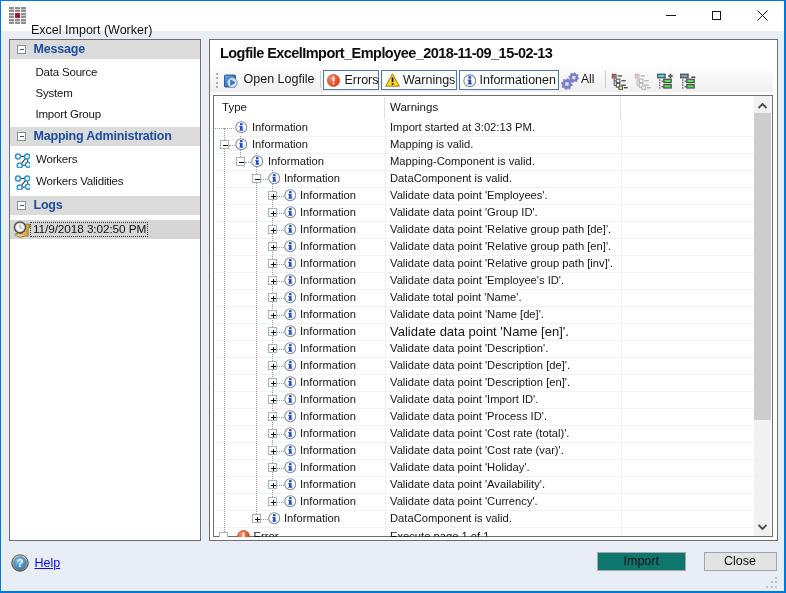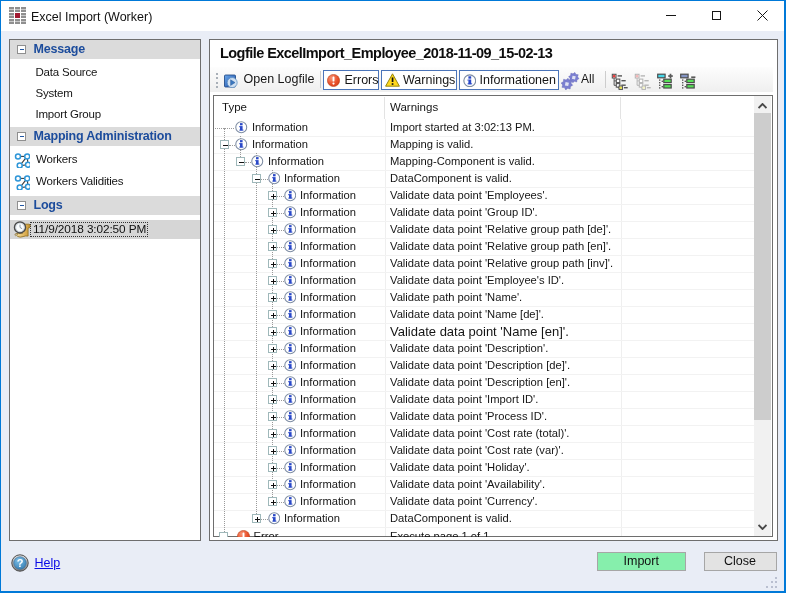--- a/index.html
+++ b/index.html
@@ -29,21 +29,21 @@
   </div>
 <div style="position:absolute;left:9px;top:19px;width:4.6px;height:4.6px;background:#8f8f8f">
     <div style="position:absolute;left:0;top:2px;width:4.6px;height:1.2px;background:#c9c9c9"></div>
   </div>
 <div style="position:absolute;left:15px;top:19px;width:4.6px;height:4.6px;background:#8f8f8f">
     <div style="position:absolute;left:0;top:2px;width:4.6px;height:1.2px;background:#c9c9c9"></div>
   </div>
 <div style="position:absolute;left:21px;top:19px;width:4.6px;height:4.6px;background:#8f8f8f">
     <div style="position:absolute;left:0;top:2px;width:4.6px;height:1.2px;background:#c9c9c9"></div>
   </div>
-<div class="t" style="left:31px;top:10px;font-size:12.5px;color:#111">Excel Import (Worker)</div>
+<div class="t" style="left:31px;top:23px;font-size:12.5px;color:#111">Excel Import (Worker)</div>
 <div style="position:absolute;left:665.5px;top:15px;width:10px;height:1px;background:#161616"></div>
 <div style="position:absolute;left:711.5px;top:10.5px;width:9.5px;height:9.5px;border:1px solid #161616"></div>
 <svg style="position:absolute;left:756.5px;top:10px" width="11" height="11" viewBox="0 0 11 11">
 <path d="M0.5 0.5 L10.5 10.5 M10.5 0.5 L0.5 10.5" stroke="#161616" stroke-width="1"></path>
   </svg>
 <div style="position:absolute;left:8.5px;top:39px;width:192px;height:502px;border:1px solid #6e6e6e;background:#fff"></div>
 <div style="position:absolute;left:9.5px;top:40px;width:190px;height:19px;background:#dbdbdb"></div>
 <div style="position:absolute;left:17px;top:45px;width:9px;height:9px;border:1px solid #8f8f8f;background:#fff">
     <div style="position:absolute;left:1.5px;top:3px;width:4px;height:1.4px;background:#2157a4"></div>
   </div>
@@ -413,21 +413,21 @@
     <div style="position:absolute;left:4px;top:2px;width:1px;height:5px;background:#111"></div>
   </div>
 <svg style="position:absolute;left:283.9px;top:291.2px" width="12.5" height="12.5" viewBox="0 0 13 13">
 <circle cx="6.5" cy="6.5" r="5.7" fill="#fff" stroke="#7d8ca3" stroke-width="1.1"></circle>
 <rect x="5.2" y="2.2" width="2.7" height="2.3" fill="#2a49c8"></rect>
 <rect x="5.2" y="5.3" width="2.7" height="4.6" fill="#2a49c8"></rect>
 <rect x="4.4" y="5.3" width="0.8" height="1.2" fill="#2a49c8"></rect>
 <rect x="4.4" y="9" width="4.4" height="0.9" fill="#2a49c8"></rect>
 </svg>
 <div class="t" style="left:300px;top:289.0px;height:17px;line-height:17px;font-size:11.2px">Information</div>
-<div class="t" style="left:390px;top:289.0px;height:17px;line-height:17px;font-size:11.2px">Validate path point 'Name'.</div>
+<div class="t" style="left:390px;top:289.0px;height:17px;line-height:17px;font-size:11.2px">Validate total point 'Name'.</div>
 <div style="position:absolute;left:277.4px;top:314.5px;width:6.5px;height:1px;border-top:1px dotted #9a9a9a"></div>
 <div style="position:absolute;left:268.4px;top:310.0px;width:9px;height:9px;border:1px solid #9fb8ba;background:#fff;box-sizing:border-box">
     <div style="position:absolute;left:2px;top:4px;width:5px;height:1px;background:#111"></div>
     <div style="position:absolute;left:4px;top:2px;width:1px;height:5px;background:#111"></div>
   </div>
 <svg style="position:absolute;left:283.9px;top:308.2px" width="12.5" height="12.5" viewBox="0 0 13 13">
 <circle cx="6.5" cy="6.5" r="5.7" fill="#fff" stroke="#7d8ca3" stroke-width="1.1"></circle>
 <rect x="5.2" y="2.2" width="2.7" height="2.3" fill="#2a49c8"></rect>
 <rect x="5.2" y="5.3" width="2.7" height="4.6" fill="#2a49c8"></rect>
 <rect x="4.4" y="5.3" width="0.8" height="1.2" fill="#2a49c8"></rect>
@@ -637,19 +637,19 @@
 <linearGradient id="hr" x1="0" y1="0" x2="0" y2="1">
         <stop offset="0" stop-color="#e8e8e8"></stop>
         <stop offset="1" stop-color="#7a7a7a"></stop>
       </linearGradient>
     </defs>
 <circle cx="9" cy="9" r="8.2" fill="url(#hr)" stroke="#4a4a4a" stroke-width="1"></circle>
 <circle cx="9" cy="9" r="6.3" fill="url(#hg)" stroke="#3a6a96" stroke-width="0.6"></circle>
 <text x="9" y="12.8" font-family="Liberation Sans, sans-serif" font-size="11" font-weight="bold" fill="#fff" text-anchor="middle">?</text>
 </svg>
 <div class="t" style="left:34.5px;top:555px;height:17px;line-height:17px;font-size:12.5px;color:#0a0ae6;text-decoration:underline">Help</div>
-<div style="position:absolute;left:596.5px;top:552px;width:89.5px;height:19px;background:#86efac;border:1px solid #a6a6a6;text-align:center;line-height:17px;font-size:12.5px;color:#111">Import</div>
+<div style="position:absolute;left:596.5px;top:552px;width:89.5px;height:19px;background:#0f766e;border:1px solid #a6a6a6;text-align:center;line-height:17px;font-size:12.5px;color:#111">Import</div>
 <div style="position:absolute;left:703.5px;top:551.5px;width:73px;height:19.5px;background:#e3e3e3;border:1px solid #a6a6a6;text-align:center;line-height:17.5px;font-size:12.5px;color:#111">Close</div>
 <div style="position:absolute;left:775px;top:585.5px;width:2px;height:2px;background:#b9bfd0"></div>
 <div style="position:absolute;left:770.5px;top:585.5px;width:2px;height:2px;background:#b9bfd0"></div>
 <div style="position:absolute;left:766px;top:585.5px;width:2px;height:2px;background:#b9bfd0"></div>
 <div style="position:absolute;left:775px;top:581px;width:2px;height:2px;background:#b9bfd0"></div>
 <div style="position:absolute;left:770.5px;top:581px;width:2px;height:2px;background:#b9bfd0"></div>
 <div style="position:absolute;left:775px;top:576.5px;width:2px;height:2px;background:#b9bfd0"></div>
 </body></html>

